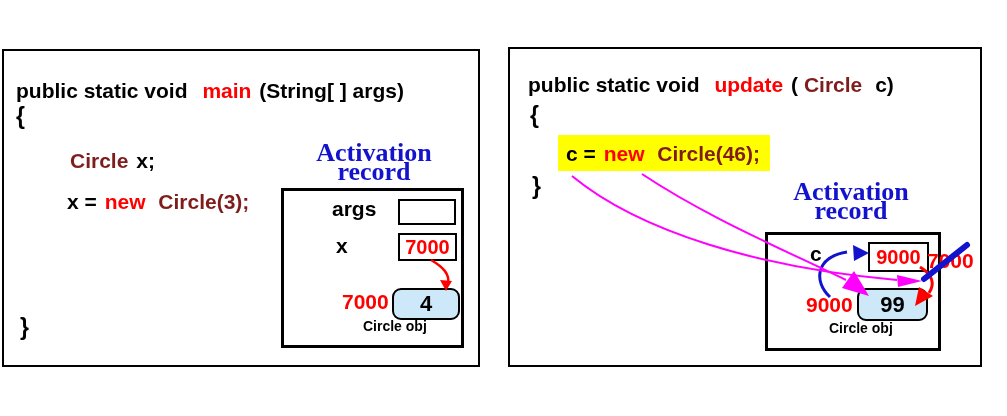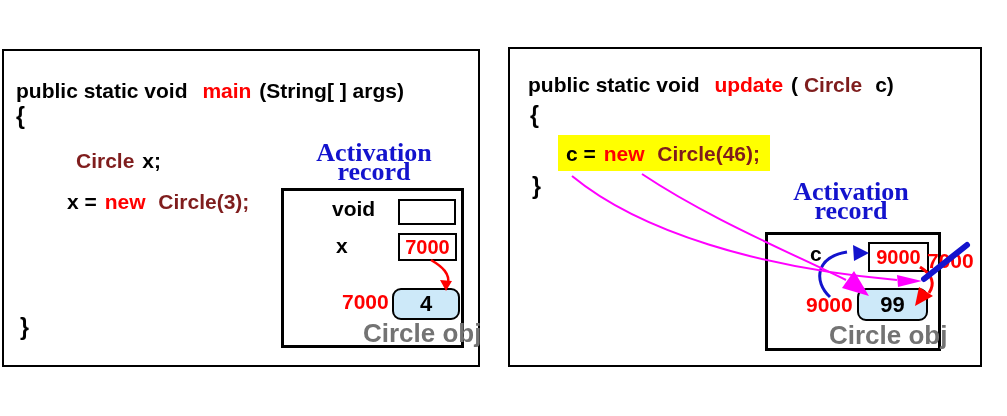--- a/index.html
+++ b/index.html
@@ -32,21 +32,21 @@
     position:absolute; border:2px solid #000000; background:#ffffff;
     display:flex; align-items:center; justify-content:center;
     font-size:20px; font-weight:bold; color:#ff0000; line-height:1;
   }
   .addr-label { position:absolute; font-size:21px; font-weight:bold; color:#ff0000; white-space:nowrap; }
   .object-box {
     position:absolute; border:2px solid #000000; border-radius:9px; background:#cde9f9;
     display:flex; align-items:center; justify-content:center;
     font-size:22px; font-weight:bold; color:#000000; line-height:1;
   }
-  .obj-caption { position:absolute; font-size:26px; font-weight:bold; color:#737373; white-space:nowrap; }
+  .obj-caption { position:absolute; font-size:14px; font-weight:bold; color:#000000; white-space:nowrap; }
 
   .highlight-line {
     position:absolute; background:#ffff00; padding:7px 10px 6px 8px;
     font-size:21px; font-weight:bold; white-space:nowrap; line-height:1.1;
   }
   .old-value { position:absolute; font-size:21px; font-weight:bold; color:#ff0000; z-index:5; }
 
   .overlay { position:absolute; left:0; top:0; width:1007px; height:416px; pointer-events:none; z-index:10; }
 </style>
 </head>
@@ -57,41 +57,41 @@
   <div class="panel" id="left-panel">
 
     <div class="code" style="left:12px; top:28px;">
       <span>public static void</span>
       <span class="red gap-lg">main</span>
       <span class="gap-sm">(String[ ] args)</span>
     </div>
 
     <div class="brace" style="left:12px; top:52px;">{</div>
 
-    <div class="code" style="left:72px; top:98px;">
+    <div class="code" style="left:66px; top:98px;">
       <span class="blue">Circle</span>
       <span class="gap-sm">x;</span>
     </div>
 
     <div class="code" style="left:63px; top:139px;">
       <span>x =</span>
       <span class="red gap-sm">new</span>
       <span class="blue gap-md">Circle(3);</span>
     </div>
 
 
     <div class="brace" style="left:16px; top:263px;">}</div>
 
     <div class="record-title" style="left:275px; top:92px;">
       <div>Activation</div>
       <div>record</div>
     </div>
 
     <div class="record-box" style="left:277px; top:137px; width:177px; height:154px;">
-      <div class="rec-label" style="left:48px; top:6px;">void</div>
+      <div class="rec-label" style="left:48px; top:6px;">args</div>
       <div class="value-box" style="left:114px; top:8px; width:54px; height:22px;"></div>
 
       <div class="rec-label" style="left:52px; top:43px;">x</div>
       <div class="value-box" style="left:114px; top:42px; width:55px; height:24px;">7000</div>
 
       <div class="addr-label" style="left:58px; top:99px;">7000</div>
       <div class="object-box" style="left:108px; top:97px; width:64px; height:28px;">4</div>
       <div class="obj-caption" style="left:79px; top:127px;">Circle obj</div>
     </div>
   </div>

